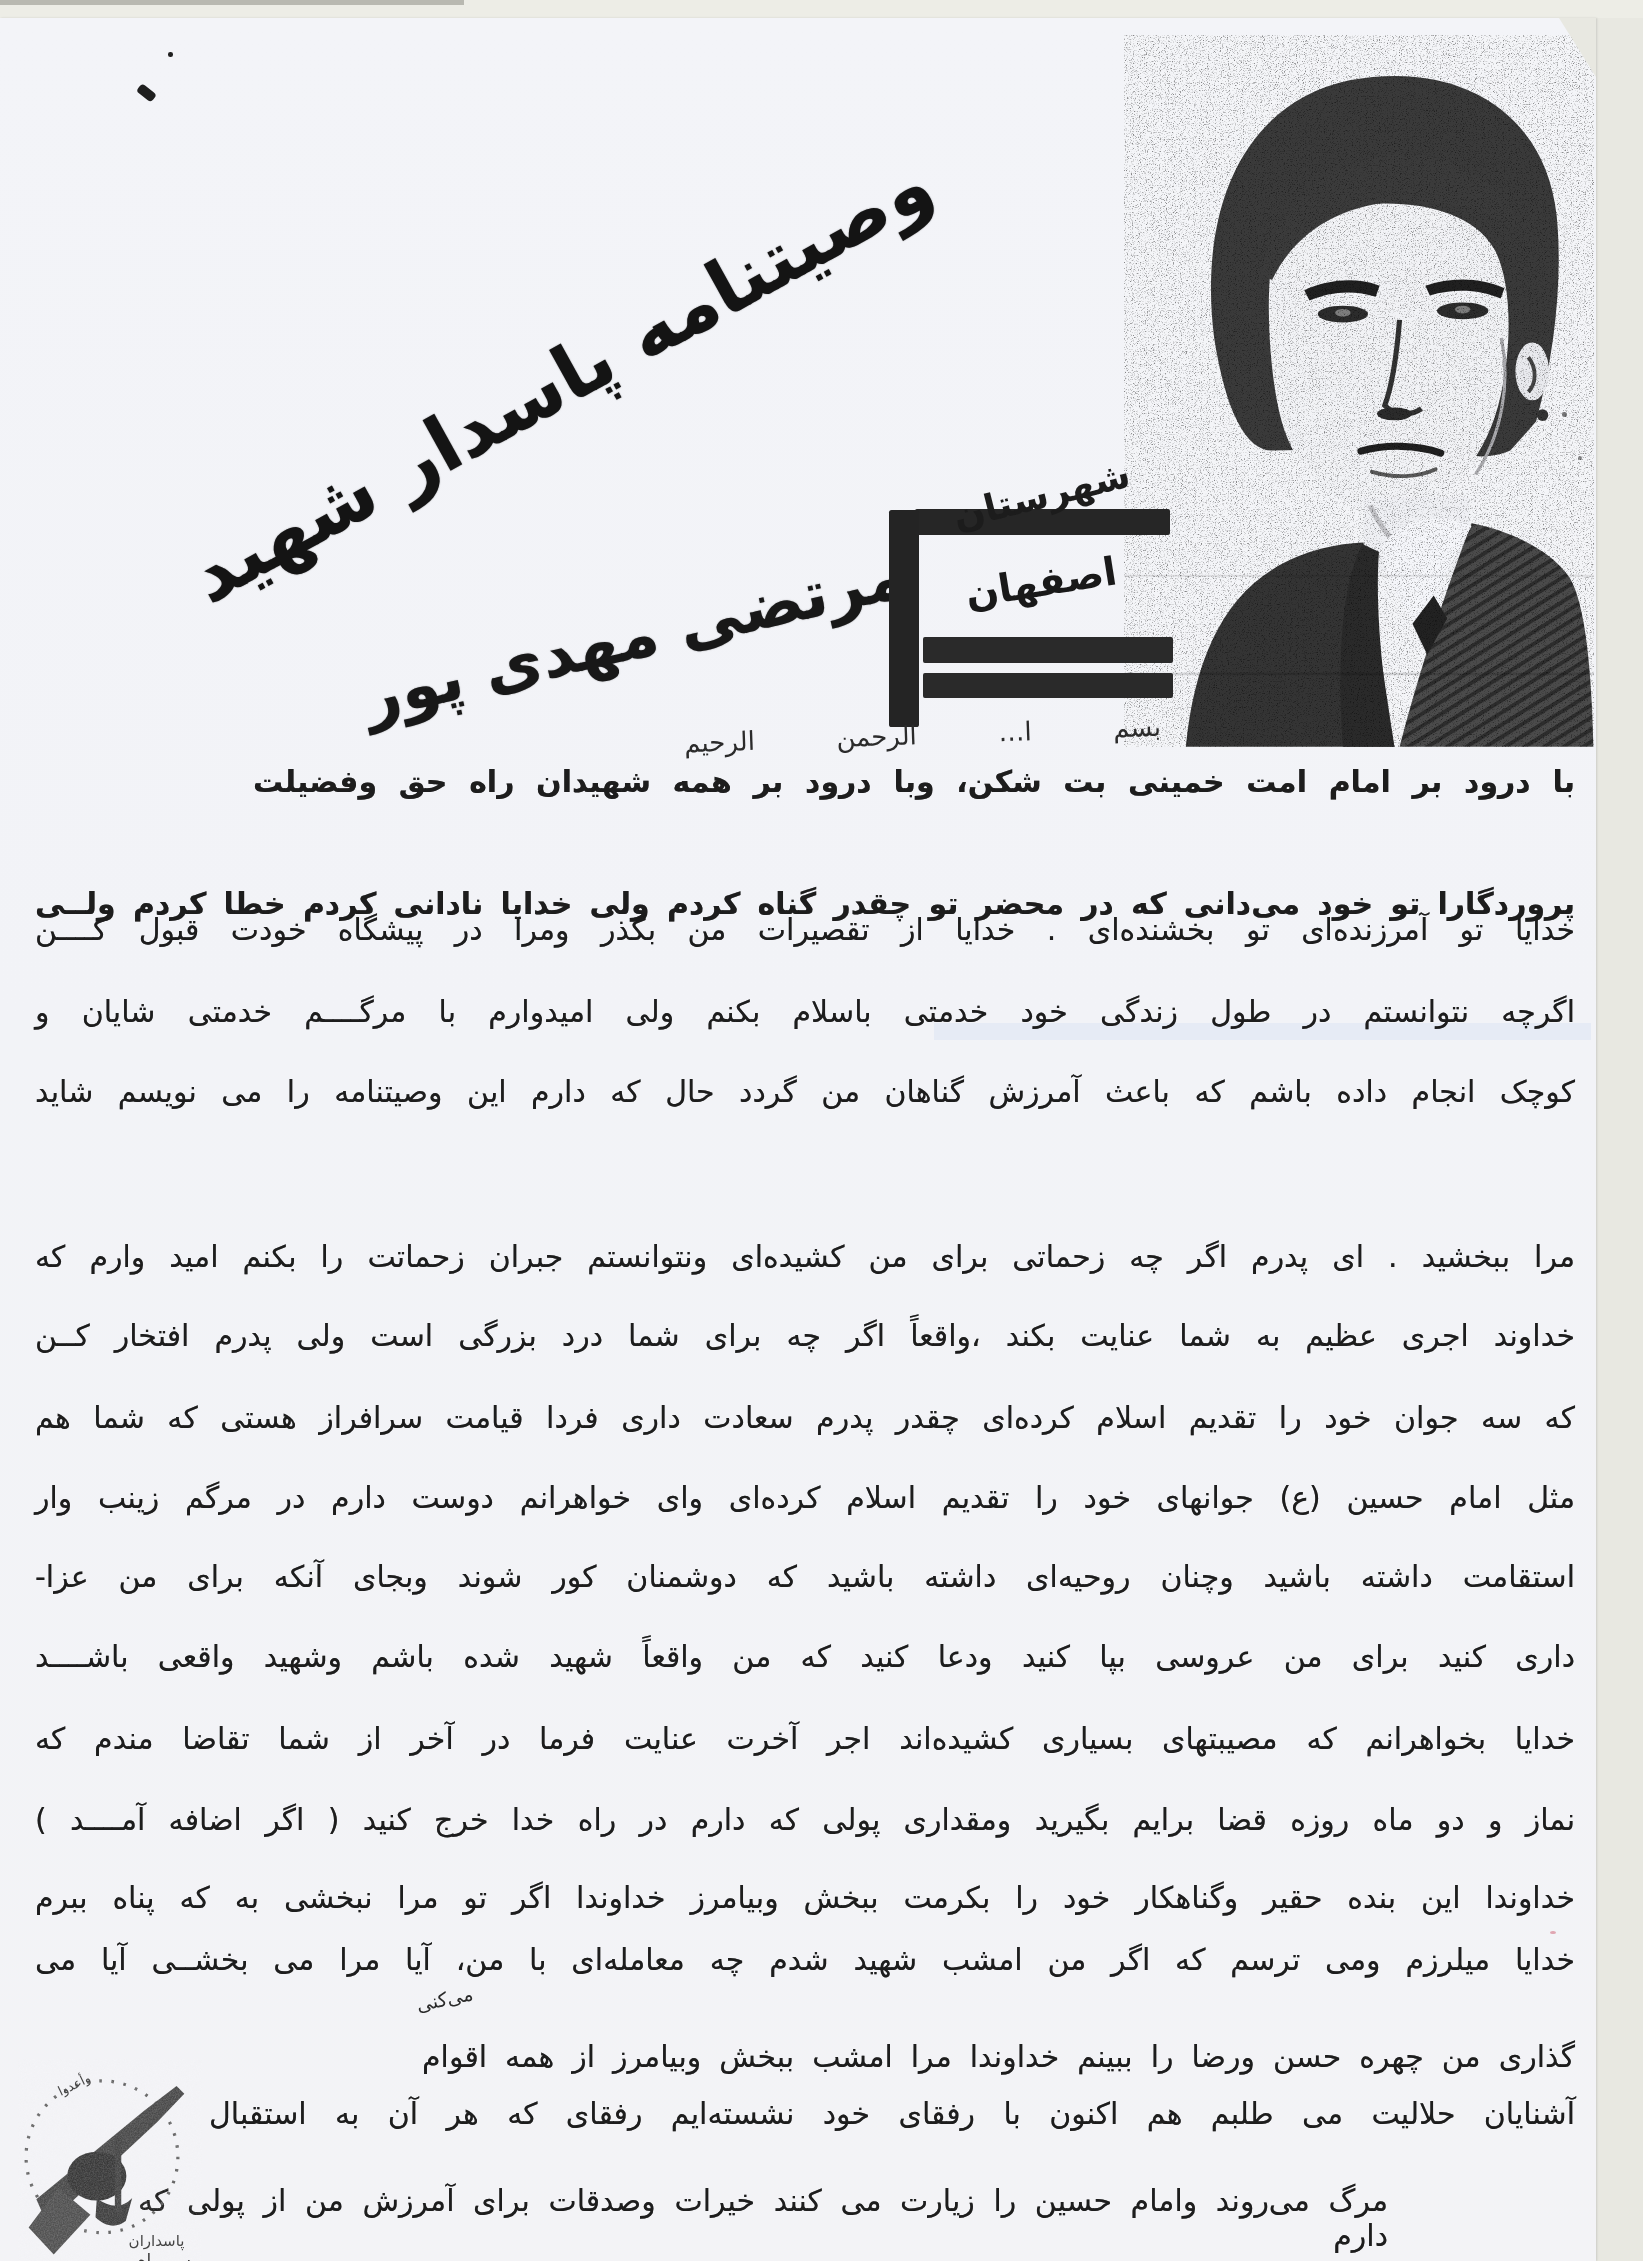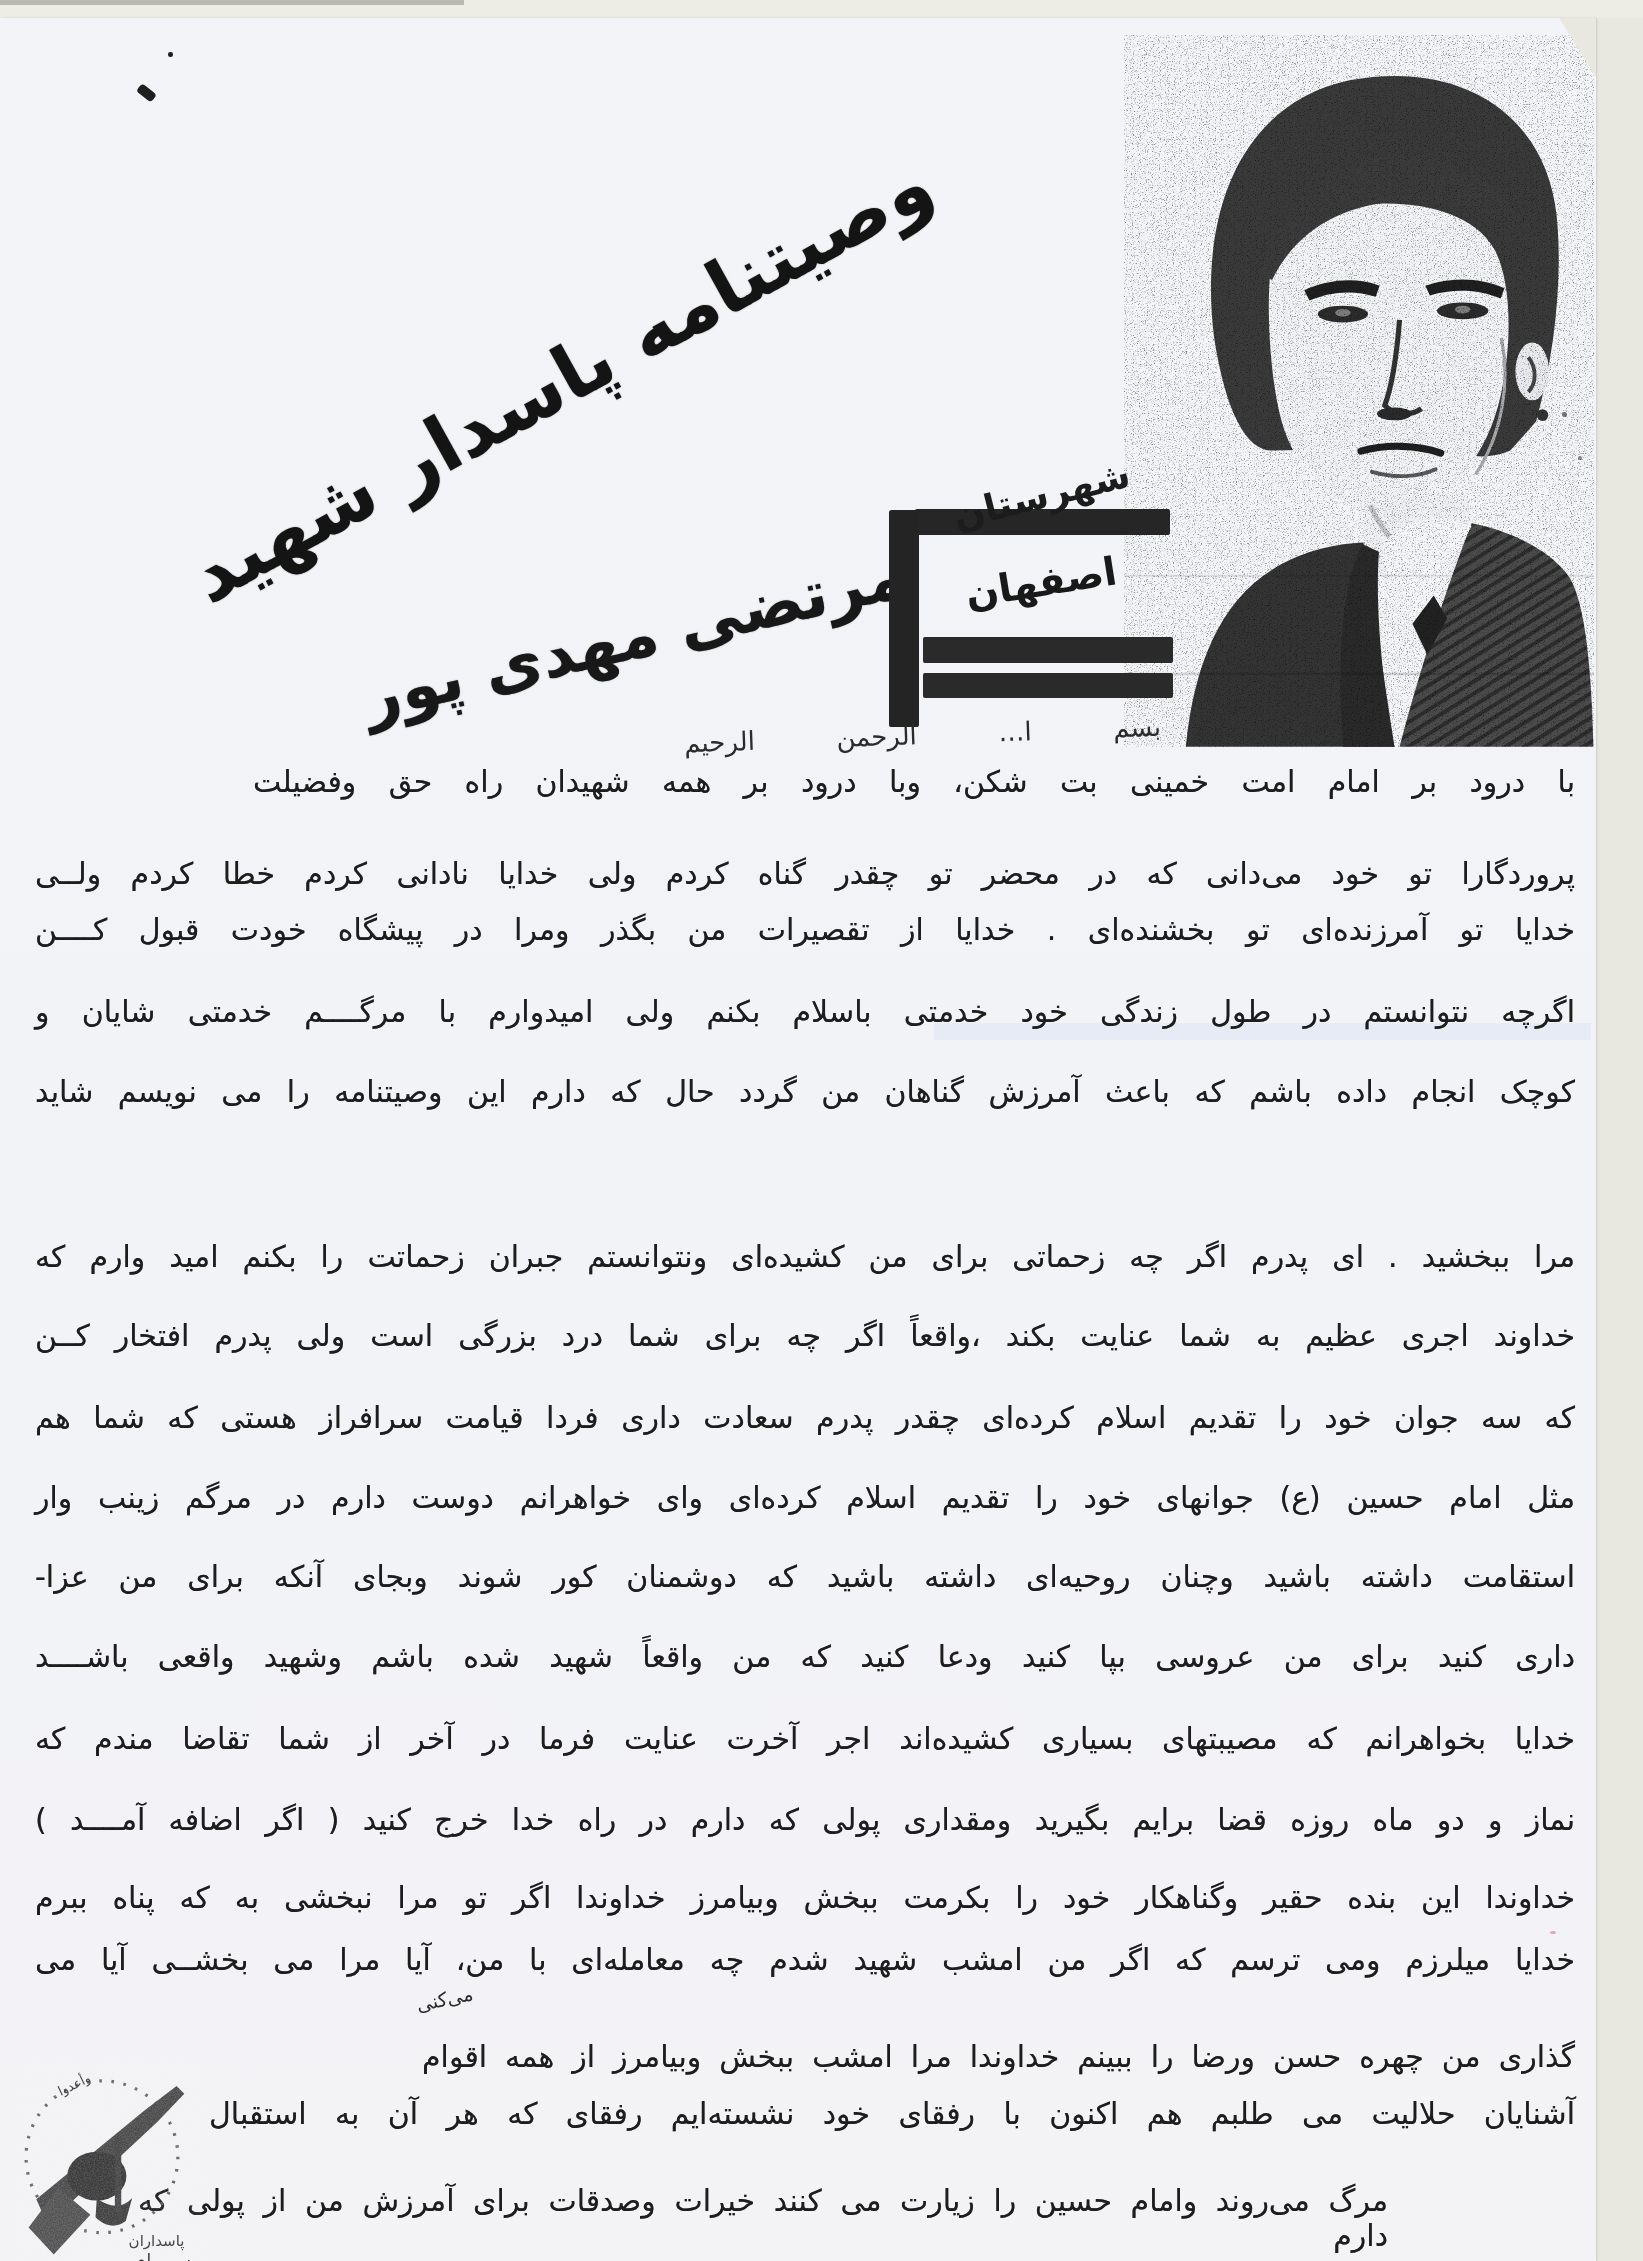--- a/index.html
+++ b/index.html
@@ -54,21 +54,21 @@
   }
   
   .body-text{position:absolute;left:35px;top:0;width:1540px;height:2243px;z-index:5;}
   .line{
     position:absolute;left:0;right:0;height:72px;
     direction:rtl;font-size:30px;color:#1d1d1d;
     text-align:justify;text-align-last:justify;
     word-spacing:4.5px;white-space:normal;
     text-shadow:0 0 0.6px rgba(25,25,25,.6);
   }
-  .line.l1{left:218px;}
+  .line.l1{left:218px;font-weight:bold;}
   .line.l17{left:387px;}
   .line.l18{left:174px;}
   .line.l19{left:103px;right:187px;}
   .annotation{
     position:absolute;left:416px;top:1970px;font-size:19.3px;color:#2a2a2a;
     transform:rotate(-12deg);direction:rtl;z-index:6;
   }
   
   .logo{position:absolute;left:18px;top:2041px;width:184px;height:202px;z-index:6;opacity:.94;}
   .logo-arc-text{
@@ -159,21 +159,21 @@
     <div class="sb-t2">اصفهان</div>
   </div>
 
   <div class="title1">وصیتنامه پاسدار شهید</div>
   <div class="title2">مرتضی مهدی پور</div>
 
   <div class="bismillah">بسم ا… الرحمن الرحیم</div>
 
   <div class="body-text">
       <div class="line l1" dir="rtl" style="top: 746px;">با درود بر امام امت خمینی بت شکن، وبا درود بر همه شهیدان راه حق وفضیلت</div>
-      <div class="line l2" dir="rtl" style="top: 838px;">پروردگارا تو خود می‌دانی که در محضر تو چقدر گناه کردم ولی خدایا نادانی کردم خطا کردم ولــی</div>
+      <div class="line l2" dir="rtl" style="top: 868px; font-weight: bold;">پروردگارا تو خود می‌دانی که در محضر تو چقدر گناه کردم ولی خدایا نادانی کردم خطا کردم ولــی</div>
       <div class="line l3" dir="rtl" style="top: 894px;">خدایا تو آمرزنده‌ای تو بخشنده‌ای . خدایا از تقصیرات من بگذر ومرا در پیشگاه خودت قبول کــــن</div>
       <div class="line l4" dir="rtl" style="top: 976px;">اگرچه نتوانستم در طول زندگی خود خدمتی باسلام بکنم ولی امیدوارم با مرگــــم خدمتی شایان و</div>
       <div class="line l5" dir="rtl" style="top: 1056px;">کوچک انجام داده باشم که باعث آمرزش گناهان من گردد حال که دارم این وصیتنامه را می نویسم شاید</div>
       <div class="line l8" dir="rtl" style="top: 1300px;">خداوند اجری عظیم به شما عنایت بکند ،واقعاً اگر چه برای شما درد بزرگی است ولی پدرم افتخار کــن</div>
       <div class="line l7" dir="rtl" style="top: 1221px;">مرا ببخشید . ای پدرم اگر چه زحماتی برای من کشیده‌ای ونتوانستم جبران زحماتت را بکنم امید وارم که</div>
       <div class="line l9" dir="rtl" style="top: 1382px;">که سه جوان خود را تقدیم اسلام کرده‌ای چقدر پدرم سعادت داری فردا قیامت سرافراز هستی که شما هم</div>
       <div class="line l10" dir="rtl" style="top: 1462px;">مثل امام حسین (ع) جوانهای خود را تقدیم اسلام کرده‌ای وای خواهرانم دوست دارم در مرگم زینب وار</div>
       <div class="line l11" dir="rtl" style="top: 1541px;">استقامت داشته باشید وچنان روحیه‌ای داشته باشید که دوشمنان کور شوند وبجای آنکه برای من عزا-</div>
       <div class="line l12" dir="rtl" style="top: 1621px;">داری کنید برای من عروسی بپا کنید ودعا کنید که من واقعاً شهید شده باشم وشهید واقعی باشــــد</div>
       <div class="line l13" dir="rtl" style="top: 1703px;">خدایا بخواهرانم که مصیبتهای بسیاری کشیده‌اند اجر آخرت عنایت فرما در آخر از شما تقاضا مندم که</div>

